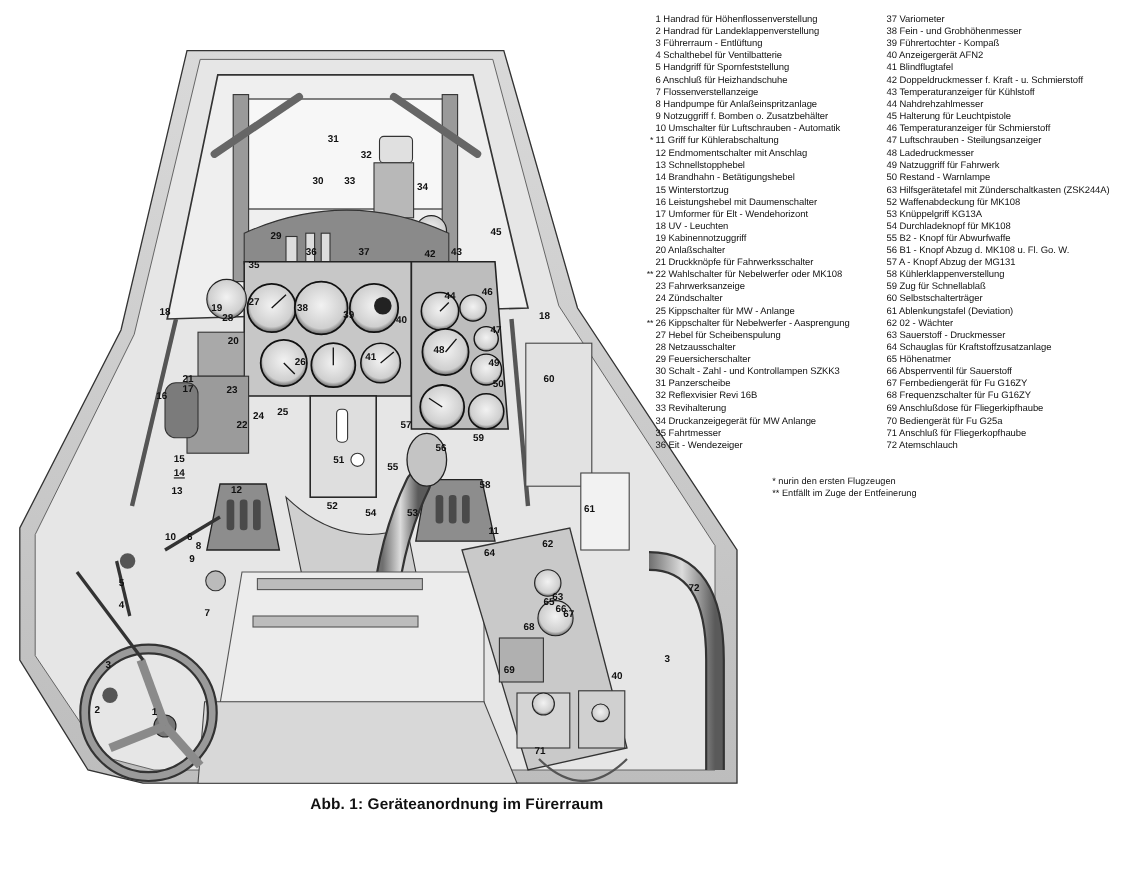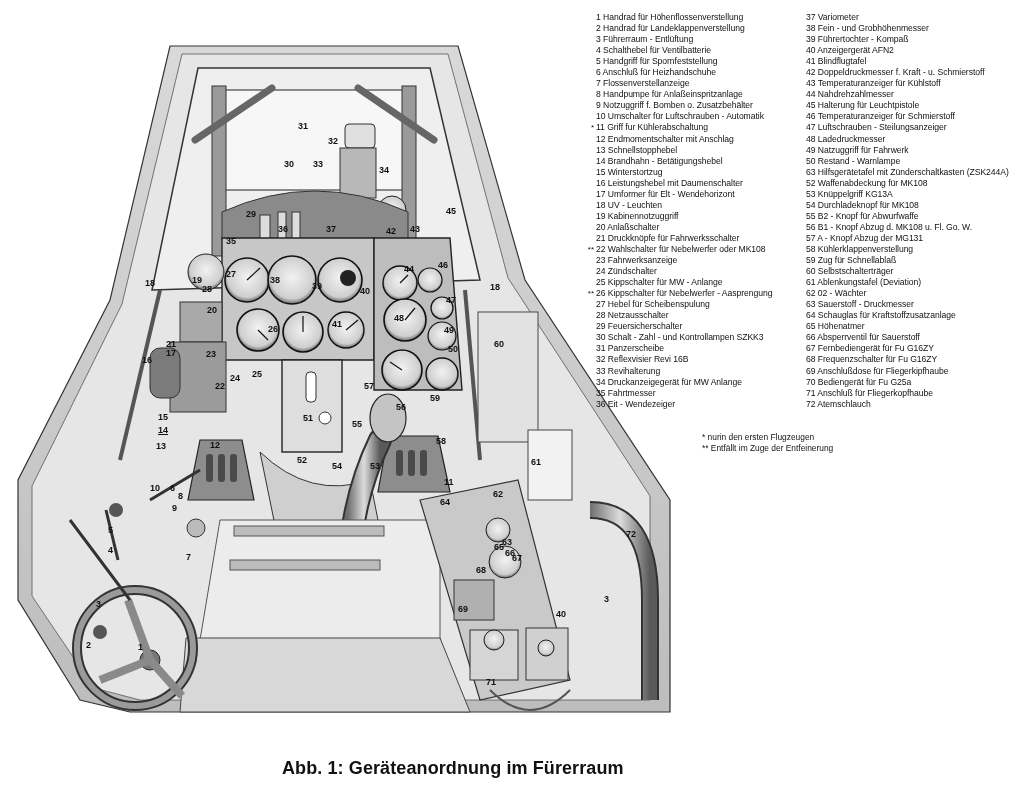--- a/index.html
+++ b/index.html
@@ -23,21 +23,21 @@
     .legend-col.left { left: 596px; width: 205px; }
     .legend-col.right { left: 806px; width: 218px; }
     .legend-item { position: relative; white-space: nowrap; }
     .legend-mark {
       position: absolute; left: -14px; width: 12px; text-align: right; font-size: 8px;
     }
     .footnotes {
       position: absolute; left: 702px; top: 432px; font-size: 8.4px; line-height: 11px;
     }
     .caption {
-      position: absolute; left: 282px; top: 758px; font-size: 18px; font-weight: bold;
+      position: absolute; left: 282px; top: 722px; font-size: 14px; font-weight: bold;
       letter-spacing: 0.1px;
     }
   </style>
 </head>
 <body>
 
 <div class="figure">
   <svg viewBox="0 0 670 675" xmlns="http://www.w3.org/2000/svg">
     <defs>
       <radialGradient id="gaugeFace" cx="50%" cy="45%" r="55%">

